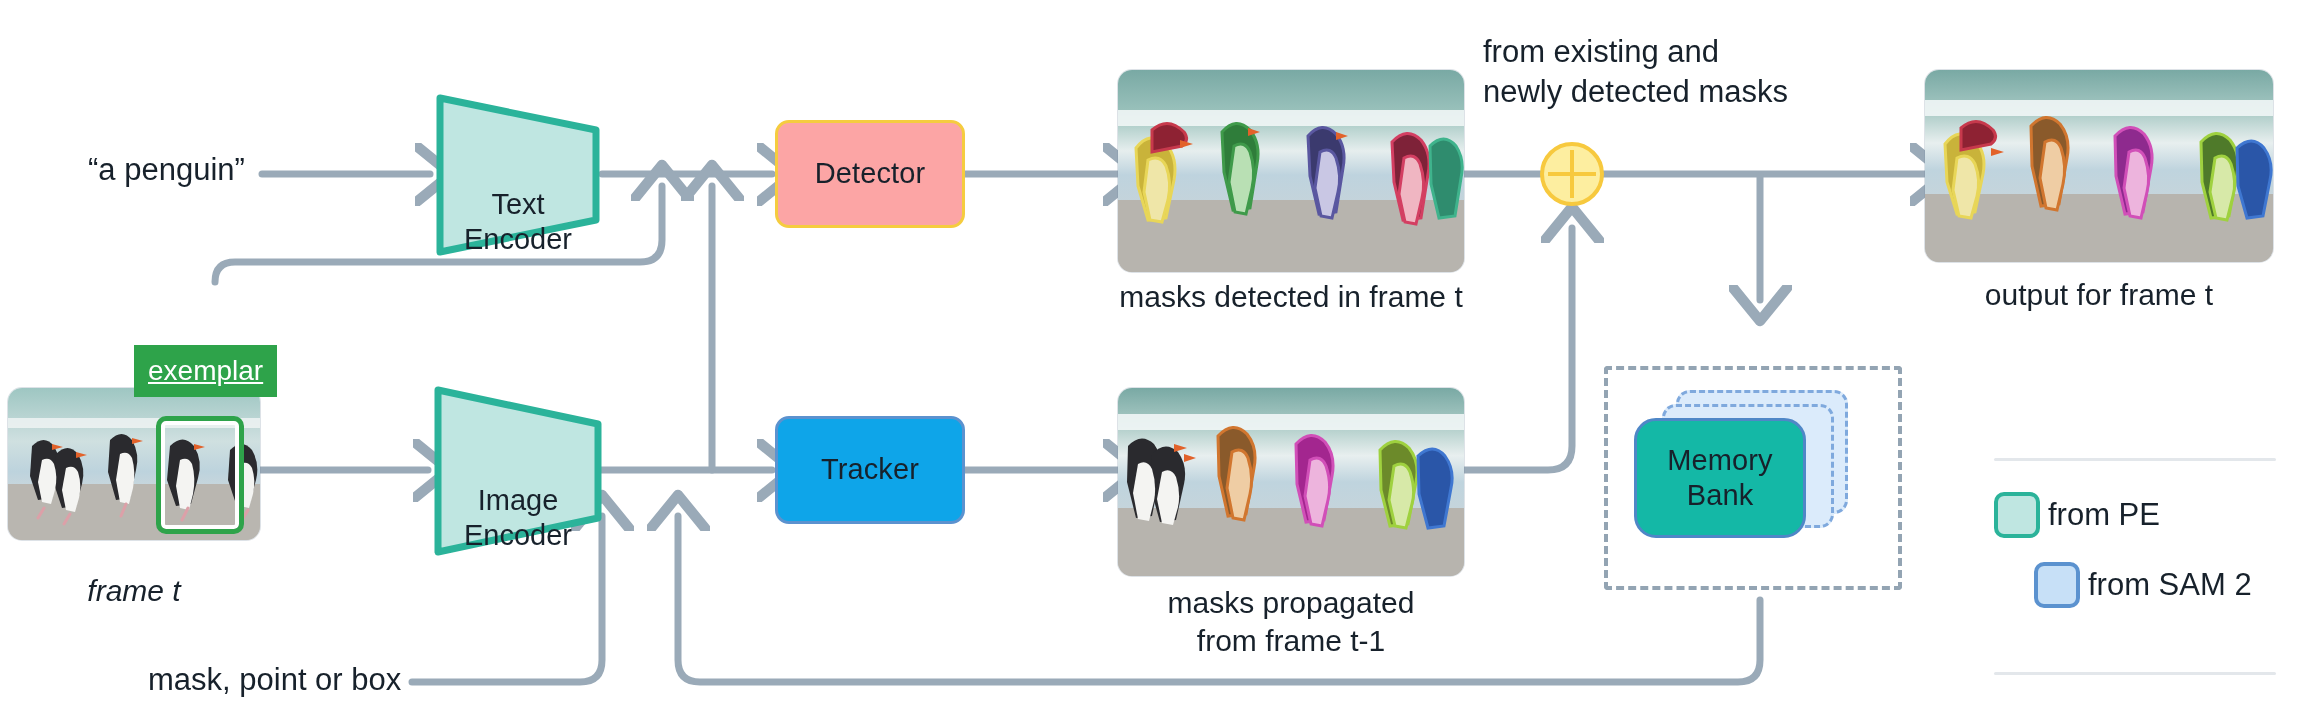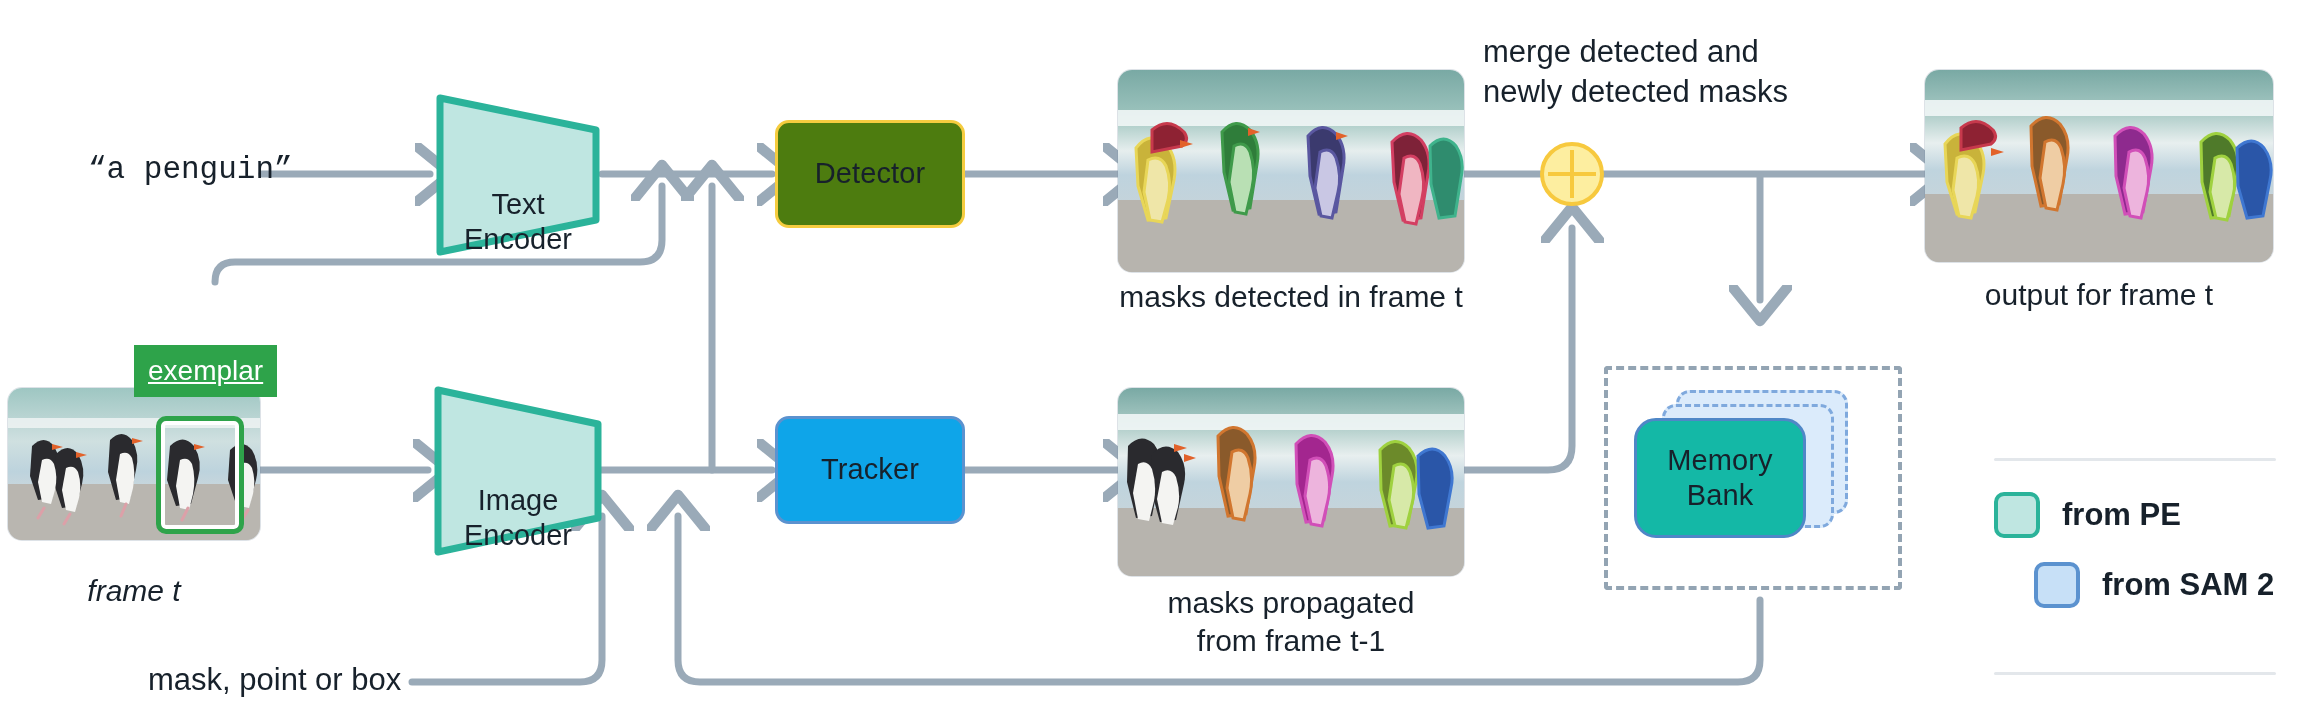--- a/index.html
+++ b/index.html
@@ -11,21 +11,21 @@
   .node{position:absolute;box-sizing:border-box;display:flex;align-items:center;
         justify-content:center;text-align:center;color:#17212b;}
 
   .boxlabel{font-size:29px;line-height:1.22;letter-spacing:.1px;}
 
   .trap{position:absolute;}
   .trap .tlabel{position:absolute;left:0;right:0;top:50%;transform:translateY(-50%);
         text-align:center;font-size:29px;line-height:1.22;color:#17212b;pointer-events:none;margin-top:47px;}
 
   .rbox{border-radius:14px;border:3px solid;}
-  .detector{background:#4d7c0f;border-color:#f5cc3f;}
+  .detector{background:#fca5a5;border-color:#f5cc3f;}
   .tracker{background:#0ea5e9;border-color:#5b92cf;}
   .membank{background:#14b8a6;border-color:#4f87c7;border-radius:22px;border-width:3px;border-style:solid;}
 
   .memwrap{position:absolute;}
   .memghost{position:absolute;background:#dbebfb;border:3px dashed #7fa9dd;border-radius:14px;}
   .memdashed{position:absolute;border:4px dashed #93a4b3;border-radius:4px;background:transparent;}
 
   .photo{position:absolute;border-radius:14px;overflow:hidden;
          box-shadow:0 0 0 1px rgba(120,140,160,.25);}
   .cap{position:absolute;text-align:center;font-size:30px;line-height:1.25;color:#17212b;}
@@ -37,21 +37,21 @@
             padding:0 14px;box-sizing:border-box;text-decoration:underline;}
 
   .merge{position:absolute;border-radius:50%;background:#fdeea0;border:4px solid #f7c93e;
          box-sizing:border-box;}
   .merge::before,.merge::after{content:"";position:absolute;background:#f7c93e;}
   .merge::before{left:50%;top:4px;bottom:4px;width:4px;transform:translateX(-50%);}
   .merge::after{top:50%;left:4px;right:4px;height:4px;transform:translateY(-50%);}
 
   .legend{position:absolute;}
   .legend .divider{position:absolute;left:0;top:0;height:3px;background:#e3e7eb;border-radius:2px;}
-  .legend .row{position:absolute;display:flex;align-items:center;gap:22px;font-weight:bold;}
+  .legend .row{position:absolute;display:flex;align-items:center;gap:8px;}
   .legend .sw{width:46px;height:46px;border-radius:10px;border:4px solid;box-sizing:border-box;}
   .legend .ltxt{font-size:31px;color:#17212b;white-space:nowrap;}
 </style>
 </head>
 <body>
 
 <div id="stage">
 
   <svg id="wires" viewBox="0 0 2312 728">
     <defs>
@@ -84,21 +84,21 @@
       <path d="M1760,176 L1760,300" marker-end="url(#ah)"></path>
 
       <path d="M1760,600 L1760,660 Q1760,682 1738,682 L700,682 Q678,682 678,660 L678,516" marker-end="url(#ah)"></path>
 
       <path d="M412,682 L580,682 Q602,682 602,660 L602,516" marker-end="url(#ah)"></path>
 
       <path d="M258,470 L428,470" marker-end="url(#ah)"></path>
     </g>
   </svg>
 
-  <div class="plaintext" style="left:88px;top:152px;font-family:Liberation Mono, monospace;">“a penguin”</div>
+  <div class="plaintext" style="left:88px;top:152px;">“a penguin”</div>
 
   <div class="trap" style="left:430px;top:84px;width:176px;height:182px;">
     <svg width="176" height="182" viewBox="0 0 176 182">
       <path d="M10,14 L166,46 L166,136 L10,168 Z" fill="#bfe6e1" stroke="#2bb39a" stroke-width="7" stroke-linejoin="round"></path>
     </svg>
     <div class="tlabel"><span>Text</span><br><span>Encoder</span></div>
   </div>
 
   <div class="trap" style="left:428px;top:378px;width:180px;height:186px;">
     <svg width="180" height="186" viewBox="0 0 180 186">
@@ -237,21 +237,21 @@
         <path d="M276,78 q11,-6 16,6 q6,18 2,32 l-6,24 -11,-2 -6,-26 z" fill="#d7e9a8" stroke="#9fd13f"></path>
         <path d="M300,68 q15,-14 27,0 q10,14 6,32 l-7,38 -16,2 -9,-34 z" fill="#2a56a8" stroke="#3f77d1"></path>
       </g>
     </svg>
   </div>
   <div class="cap" style="left:1050px;top:584px;width:482px;">
     <span>masks propagated</span><br>
     <span>from frame t-1</span>
   </div>
 
-  <div class="plaintext" style="left:1483px;top:32px;font-size:31px;line-height:1.3;"><span>merge detected and</span><br><span>newly detected masks</span></div>
+  <div class="plaintext" style="left:1483px;top:32px;font-size:31px;line-height:1.3;"><span>from existing and</span><br><span>newly detected masks</span></div>
   <div class="merge" style="left:1540px;top:142px;width:64px;height:64px;"></div>
 
   <div class="photo" style="left:1925px;top:70px;width:348px;height:192px;">
     <svg width="348" height="192" viewBox="0 0 348 192" preserveAspectRatio="none">
       <defs>
         <linearGradient id="sea4" x1="0" y1="0" x2="0" y2="1">
           <stop offset="0" stop-color="#79a9a4"></stop>
             <stop offset="0.20" stop-color="#a3c6c1"></stop>
           <stop offset="0.38" stop-color="#e8efef"></stop>
             <stop offset="0.52" stop-color="#bfd4de"></stop>

